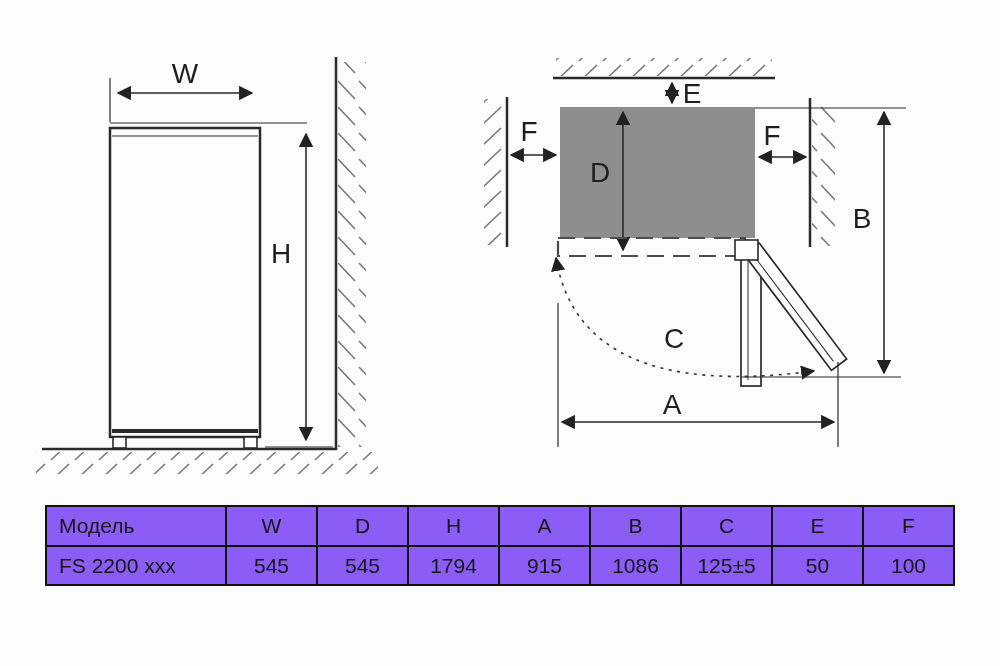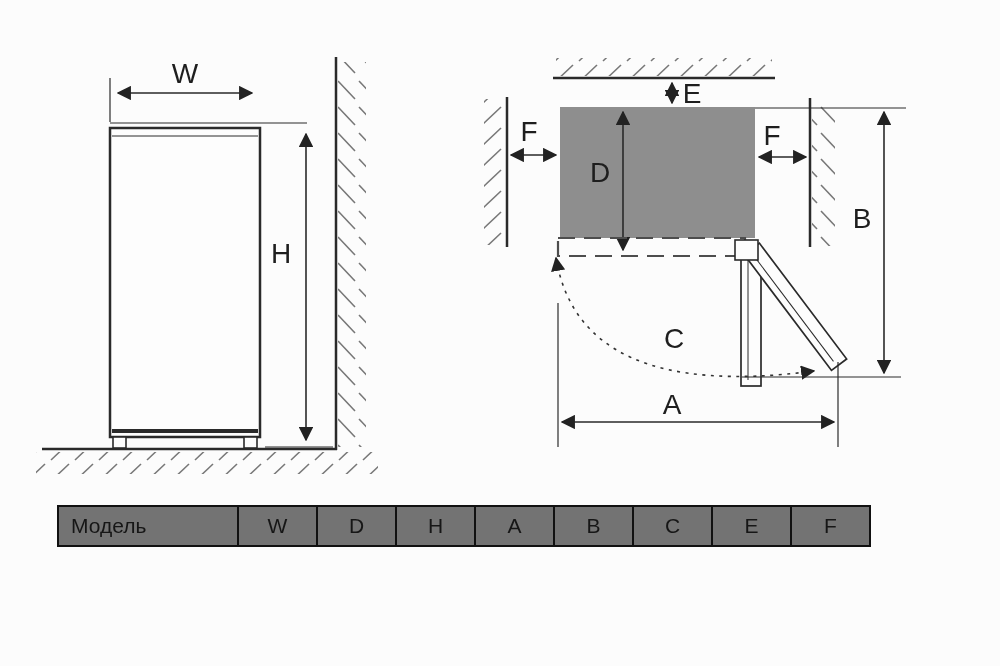--- a/index.html
+++ b/index.html
@@ -11,24 +11,24 @@
     position:relative;
     overflow:hidden;
   }
   .stage{position:absolute;left:0;top:0;width:1000px;height:500px;}
   svg text{
     font-family:"Liberation Sans", sans-serif;
     fill:#1e1e1e;
   }
   .dim-label{font-size:28px;}
   .dims-table{
-    position:absolute;left:57px;top:505px;width:814px;
+    position:absolute;left:45px;top:505px;width:910px;
     border-collapse:collapse;
     table-layout:fixed;
-    background:#737373;
+    background:#8b5cf6;
     font-size:21px;
   }
   .dims-table th,.dims-table td{
     border:2px solid #111;
     text-align:center;
     font-weight:normal;
     padding:0;
     overflow:hidden;
     white-space:nowrap;
   }
@@ -136,14 +136,25 @@
       <th>D</th>
       <th>H</th>
       <th>A</th>
       <th>B</th>
       <th>C</th>
       <th>E</th>
       <th>F</th>
     </tr>
   </thead>
   <tbody>
+    <tr>
+      <td class="model-col">FS 2200 xxx</td>
+      <td>545</td>
+      <td>545</td>
+      <td>1794</td>
+      <td>915</td>
+      <td>1086</td>
+      <td>125±5</td>
+      <td>50</td>
+      <td>100</td>
+    </tr>
   </tbody>
 </table>
 
 </body></html>

